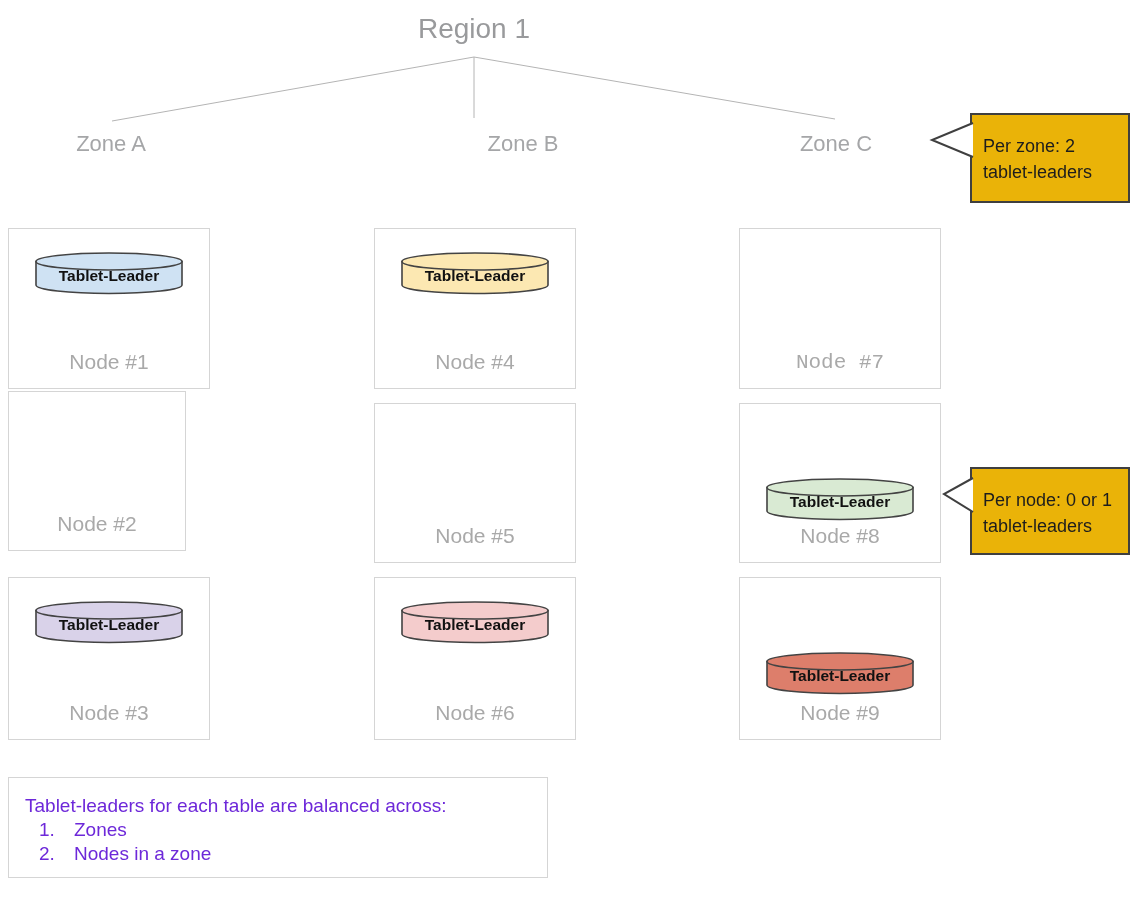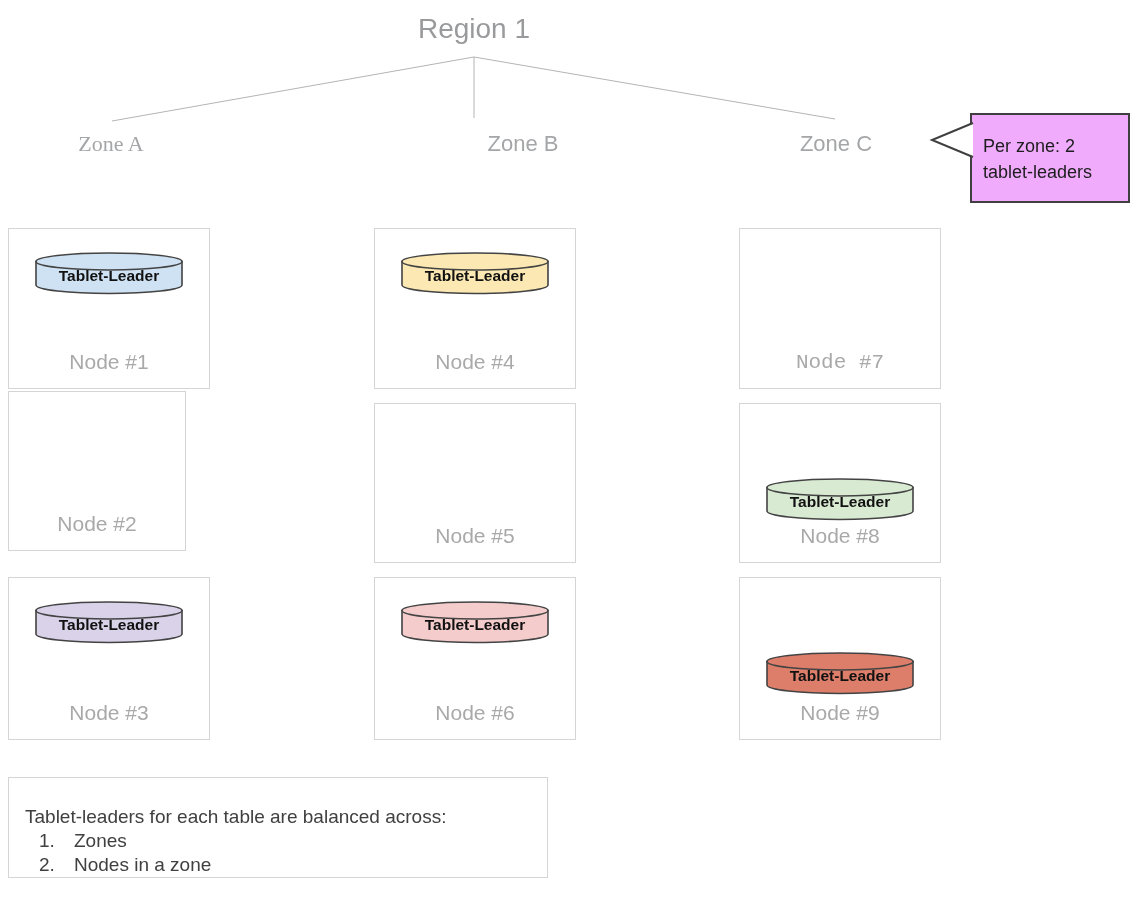--- a/index.html
+++ b/index.html
@@ -20,48 +20,48 @@
   .node-box{
     position:absolute;background:#ffffff;border:1.5px solid #d5d5d5;
     box-sizing:border-box;
   }
   .node-label{
     position:absolute;left:0;right:0;bottom:14px;text-align:center;
     font-size:21px;color:#a9a9a9;
   }
   .cyl{position:absolute;left:50%;margin-left:-75px;}
   .callout{
-    position:absolute;width:160px;background:#f0abfc;
+    position:absolute;width:160px;background:#eab308;
     border:2px solid #3f3f3f;box-sizing:border-box;
     font-size:18px;line-height:26px;color:#1d1d1d;
     padding:18px 6px 0 11px;
   }
   .callout .notch{position:absolute;}
   #note-box{
     left:8px;top:777px;width:540px;height:101px;
     background:#ffffff;border:1.5px solid #d5d5d5;box-sizing:border-box;
-    padding:27px 14px 0 16px;font-size:19px;line-height:24px;color:#404040;
+    padding:16px 14px 0 16px;font-size:19px;line-height:24px;color:#6d28d9;
   }
   .note-row{display:flex;}
   .note-row .num{width:49px;padding-left:14px;box-sizing:border-box;}
 </style>
 </head>
 <body>
 
 <div id="canvas">
 
   <svg id="tree-lines" class="abs" width="1148" height="910">
     <line x1="474" y1="57" x2="112" y2="121" stroke="#b4b4b4" stroke-width="1"></line>
     <line x1="474" y1="57" x2="474" y2="118" stroke="#b4b4b4" stroke-width="1"></line>
     <line x1="474" y1="57" x2="835" y2="119" stroke="#b4b4b4" stroke-width="1"></line>
   </svg>
 
   <div id="region-title" class="abs">Region 1</div>
 
-  <div class="abs zone-label" style="left:111px;font-family:Liberation Serif, serif;">Zone A</div>
+  <div class="abs zone-label" style="left:111px;">Zone A</div>
   <div class="abs zone-label" style="left:475px;margin-left:48px;">Zone B</div>
   <div class="abs zone-label" style="left:836px;">Zone C</div>
 
   <div id="nodes-layer">
       <div class="node-box" style="left: 8px; top: 228px; width: 202px; height: 161px;">
         <svg width="150" height="46" viewBox="0 0 150 46" class="cyl" style="top: 22px;">
           <path d="M2 10.5 L2 34 A73 8.5 0 0 0 148 34 L148 10.5 Z" fill="#cfe2f3" stroke="#434343" stroke-width="1.6"></path>
           <ellipse cx="75" cy="10.5" rx="73" ry="8.5" fill="#cfe2f3" stroke="#434343" stroke-width="1.6"></ellipse>
           <text x="75" y="30" text-anchor="middle" font-size="15.5" font-weight="700" font-family="&quot;Liberation Sans&quot;, sans-serif" fill="#111111">Tablet-Leader</text>
         </svg>
@@ -118,20 +118,26 @@
       </div>
     </div>
 
   <div class="callout" style="left:970px;top:113px;height:90px;">
     <svg class="notch" style="left:-43px;top:7px;" width="45" height="36">
       <path d="M44 1 L3 18 L44 35" fill="#ffffff" stroke="#3f3f3f" stroke-width="2"></path>
     </svg>
     <span>Per zone: 2 tablet-leaders</span>
   </div>
 
+  <div class="callout" style="left:970px;top:467px;height:88px;">
+    <svg class="notch" style="left:-30px;top:8px;" width="32" height="36">
+      <path d="M31 1 L2 17 L31 35" fill="#ffffff" stroke="#3f3f3f" stroke-width="2"></path>
+    </svg>
+    <span>Per node: 0 or 1 tablet-leaders</span>
+  </div>
 
   <div id="note-box" class="abs">
     <div>Tablet-leaders for each table are balanced across:</div>
     <div class="note-row">
       <span class="num">1.</span>
       <span>Zones</span>
     </div>
     <div class="note-row">
       <span class="num">2.</span>
       <span>Nodes in a zone</span>

